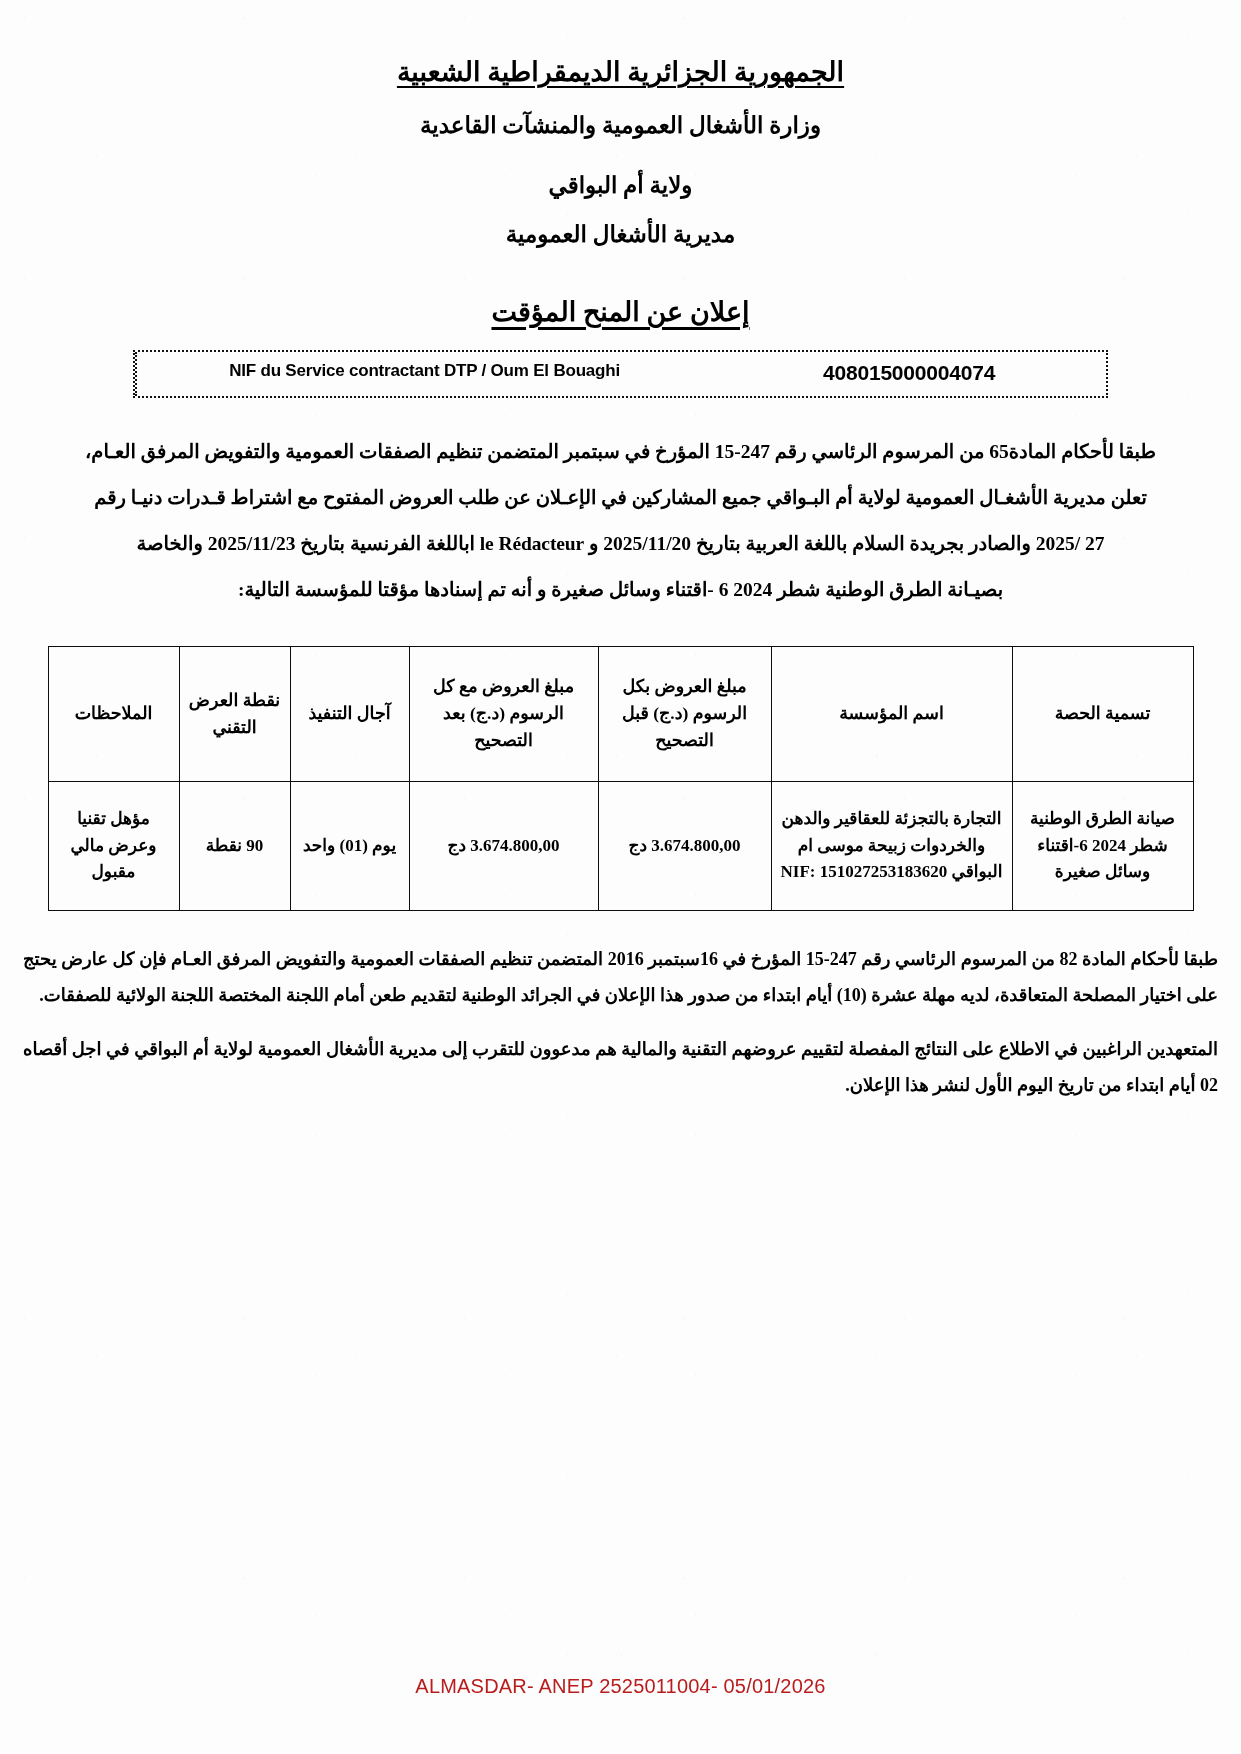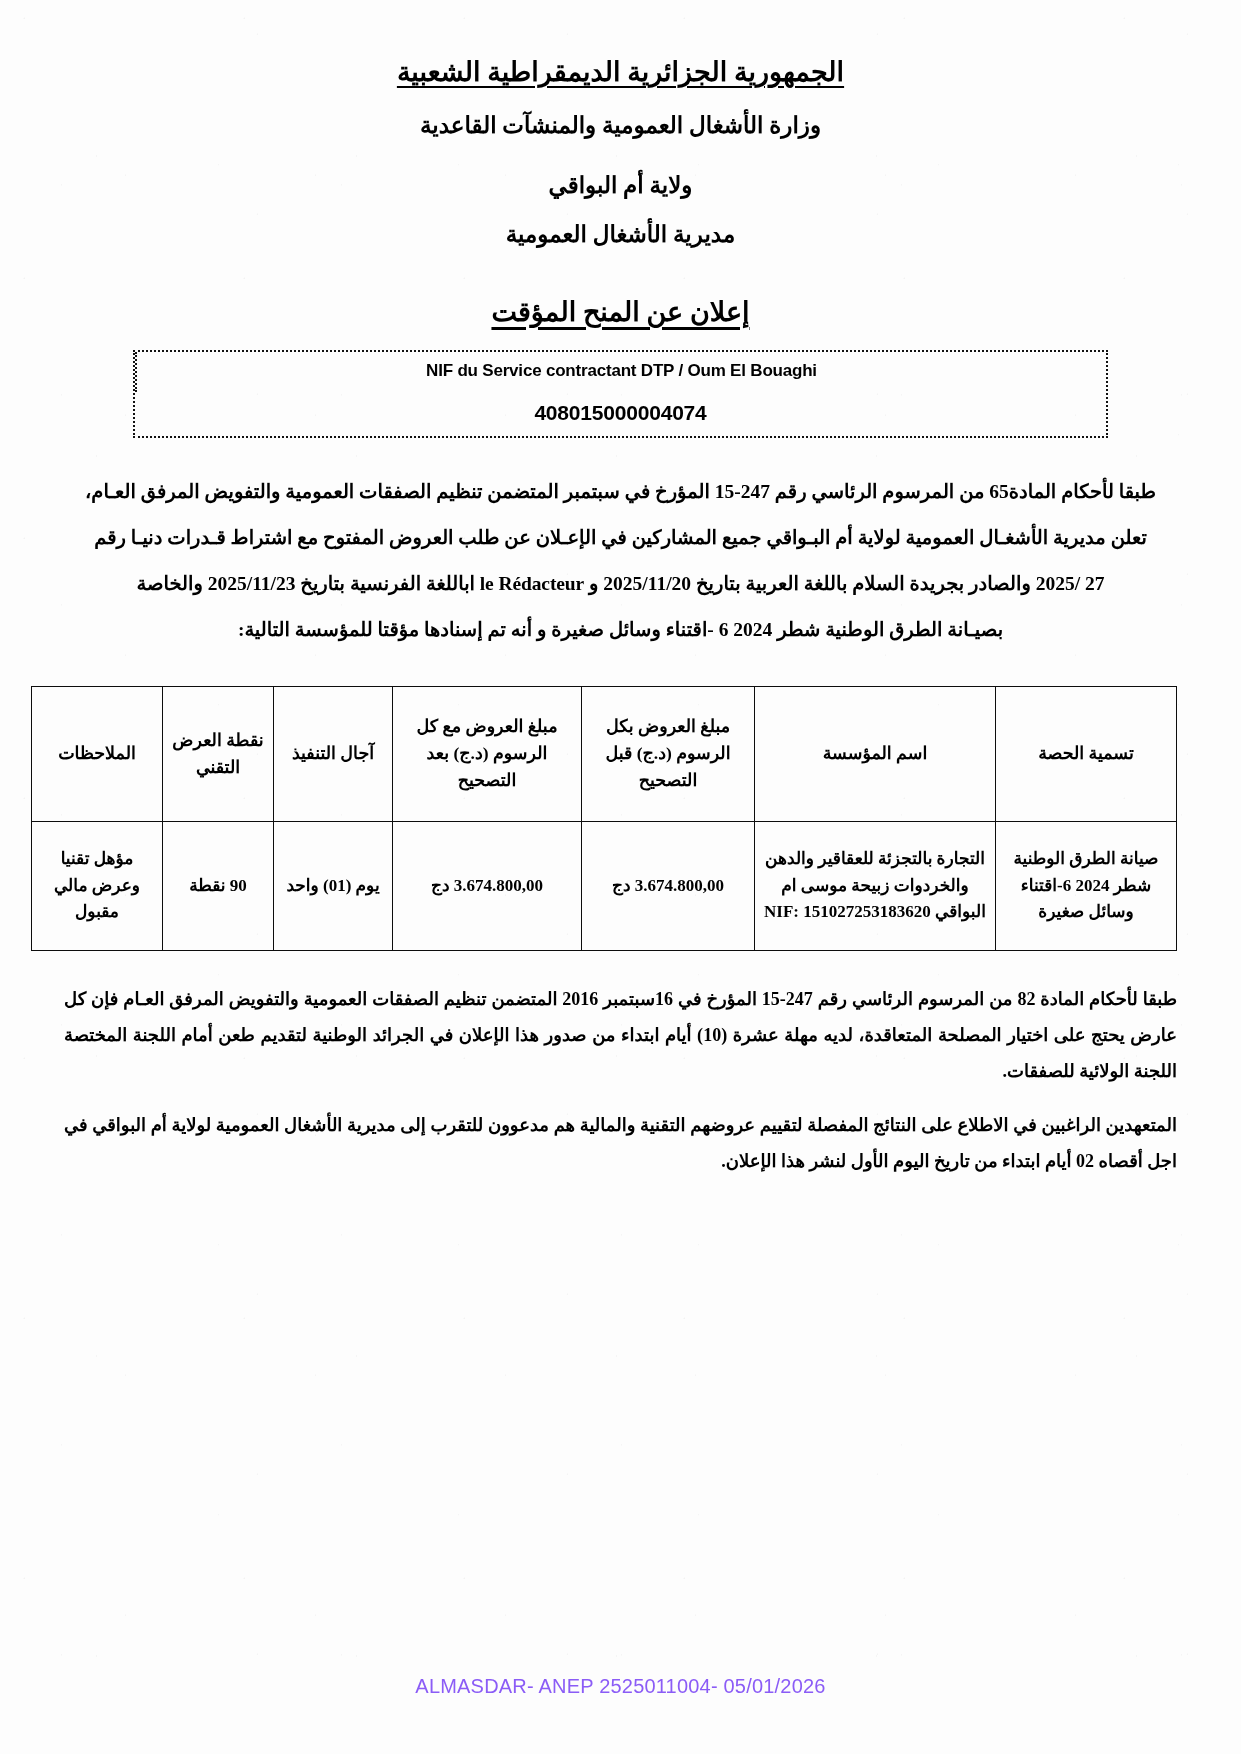--- a/index.html
+++ b/index.html
@@ -33,21 +33,21 @@
       radial-gradient(circle at 37% 52%, rgba(0,0,0,0.04) 0.6px, transparent 0.9px),
       radial-gradient(circle at 66% 73%, rgba(0,0,0,0.045) 0.6px, transparent 0.9px),
       radial-gradient(circle at 22% 88%, rgba(0,0,0,0.04) 0.6px, transparent 0.9px),
       radial-gradient(circle at 91% 61%, rgba(0,0,0,0.04) 0.6px, transparent 0.9px);
     background-size: 220px 260px, 310px 180px, 260px 300px, 190px 240px, 280px 210px, 240px 270px;
     opacity: 0.85;
   }
   .content {
     position: relative;
     z-index: 2;
-    padding: 0 64px;
+    padding: 0 23px;
   }
 
   
   .hdr-block {
     text-align: center;
     padding-top: 52px;
   }
   .hdr-line {
     font-weight: bold;
     line-height: 1.5;
@@ -82,21 +82,21 @@
     text-underline-offset: 5px;
     text-decoration-thickness: 2px;
   }
 
   
   .nif-box {
     margin: 22px auto 0 auto;
     width: 975px;
     border: 2px dotted #111;
     display: flex;
-    flex-direction: column;
+    flex-direction: row;
     direction: ltr;
     box-sizing: border-box;
   }
   .nif-label {
     flex: 0 0 58%;
     border-left: 2px dotted #111;
     text-align: center;
     padding: 9px 6px 11px 6px;
     font-family: "Liberation Sans", sans-serif;
     font-size: 17px;
@@ -178,21 +178,21 @@
   .footer {
     position: absolute;
     left: 0;
     right: 0;
     bottom: 56px;
     text-align: center;
     z-index: 2;
     font-family: "Liberation Sans", sans-serif;
     font-size: 20px;
     direction: ltr;
-    color: #8b5cf6;
+    color: #b91c1c;
     letter-spacing: 0.2px;
   }
 </style>
 </head>
 <body>
 
 <div class="page">
   <div class="content">
 
     <div class="hdr-block">

